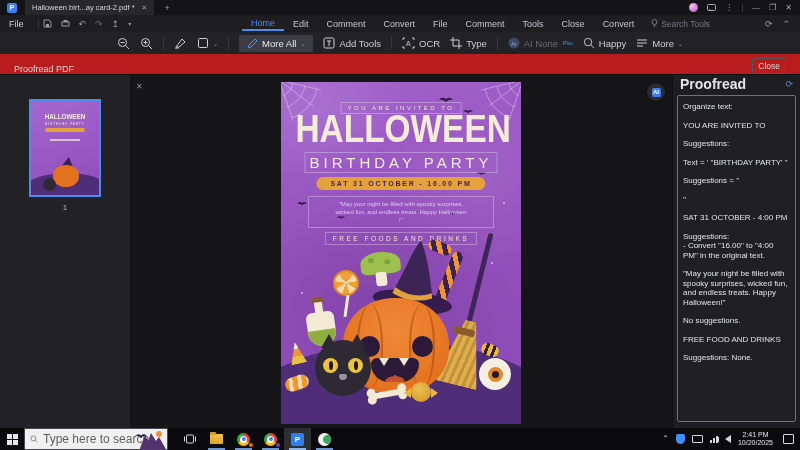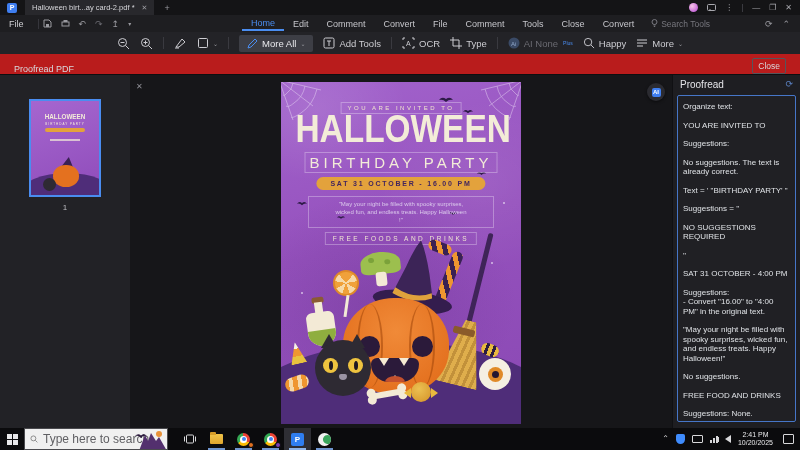--- a/index.html
+++ b/index.html
@@ -145,21 +145,21 @@
   .mini-pill { position:absolute; top:27px; left:50%; transform:translateX(-50%); width:40px; height:4px; border-radius:2px; background:#e3a23c; }
   .mini-free { position:absolute; top:38px; left:50%; transform:translateX(-50%); width:30px; height:2px; background:rgba(243,236,216,.7); }
   .mini-hill { position:absolute; left:-10px; bottom:-18px; width:92px; height:40px; background:#4f2d79; border-radius:50%; }
   .mini-pk { position:absolute; left:22px; bottom:8px; width:26px; height:22px; background:#e4711f; border-radius:48%; }
   .mini-hat { position:absolute; left:30px; bottom:26px; width:0; height:0; border-left:7px solid transparent; border-right:7px solid transparent; border-bottom:12px solid #3a2153; transform:rotate(8deg); }
   .mini-cat { position:absolute; left:12px; bottom:4px; width:13px; height:13px; background:#2e2a33; border-radius:50%; }
 
   
   .proof-panel { width:128px; background:#1e1e22; position:relative; flex:none; border-left:1px solid #101013; }
   .proof-header { height:18px; display:flex; align-items:center; padding:0 7px; }
-  .proof-title { font-size:10px; color:#e4e4e8; }
+  .proof-title { font-size:14px; color:#e4e4e8;font-weight:bold; }
   .proof-refresh { margin-left:auto; color:#5b82c4; font-size:9px; }
   .proof-box { position:absolute; left:4px; right:4px; top:20px; bottom:6px; border:1px solid #4676c8; border-radius:2px; padding:6px 5px; overflow:hidden; background:#202024; }
   .proof-box p { font-size:8px; line-height:9.5px; color:#dfe2e6; margin-bottom:9px; word-wrap:break-word; }
   .proof-box p.tight { margin-bottom:0; }
 
   
   .taskbar { position:absolute; left:0; top:428px; width:800px; height:22px; background:#0b0b0d; display:flex; align-items:center; }
   .start { width:24px; height:22px; display:flex; align-items:center; justify-content:center; }
   .win { display:grid; grid-template-columns:5px 5px; grid-template-rows:5px 5px; gap:1px; }
   .win i { background:#e8e8ea; }
@@ -524,24 +524,22 @@
 
     <div class="proof-panel">
       <div class="proof-header">
         <span class="proof-title">Proofread</span>
         <span class="proof-refresh">⟳</span>
       </div>
       <div class="proof-box">
         <p>Organize text:</p>
         <p>YOU ARE INVITED TO</p>
         <p>Suggestions:</p>
-        <p>No suggestions. The text is already correct.</p>
         <p>Text = ' "BIRTHDAY PARTY' "</p>
         <p>Suggestions = ''</p>
-        <p>NO SUGGESTIONS REQUIRED</p>
         <p>''</p>
         <p>SAT 31 OCTOBER - 4:00 PM</p>
         <p class="tight">Suggestions:</p>
         <p>- Convert "16.00" to "4:00 PM" in the original text.</p>
         <p>"May your night be filled with spooky surprises, wicked fun, and endless treats. Happy Halloween!"</p>
         <p>No suggestions.</p>
         <p>FREE FOOD AND DRINKS</p>
         <p>Suggestions: None.</p>
       </div>
     </div>

